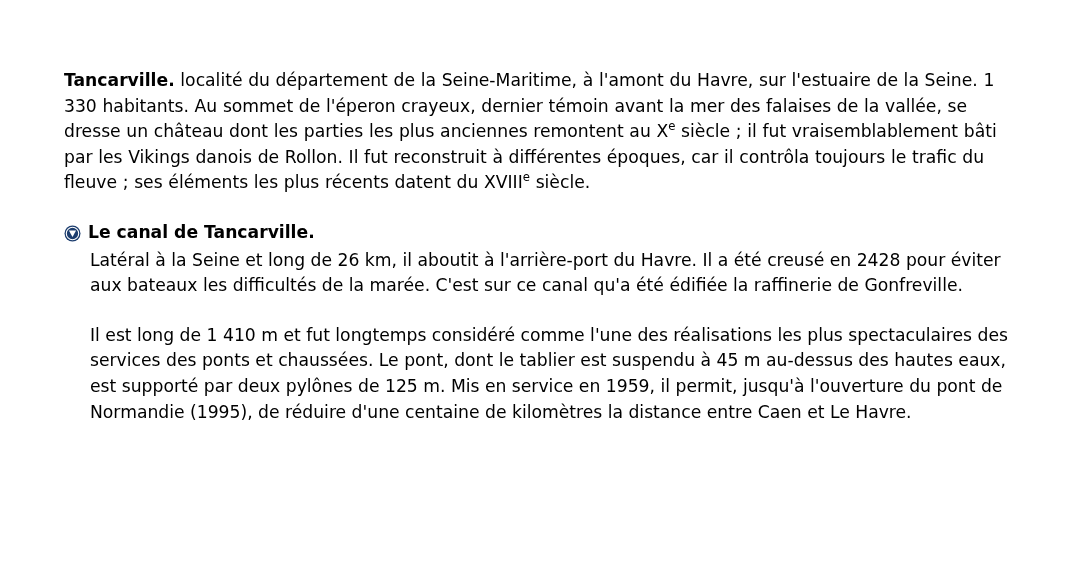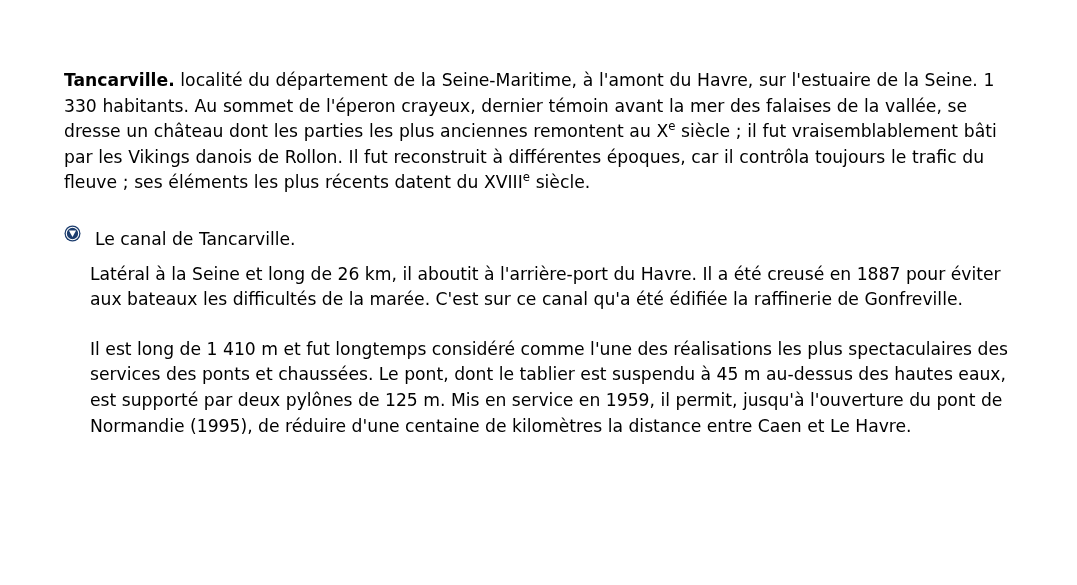--- a/index.html
+++ b/index.html
@@ -51,22 +51,22 @@
     flex: 0 0 auto;
     width: 17px;
     height: 17px;
     margin-top: 5px;
     margin-right: 7px;
     display: block;
   }
   .section-title {
     font-size: 17.2px;
     line-height: 25.6px;
-    font-weight: normal;
-    margin: 7px;
+    font-weight: bold;
+    margin: 0;
   }
   .section-body {
     font-size: 17.2px;
     line-height: 25.6px;
     margin: 0;
     padding-left: 26px;
     max-width: 918px;
   }
 </style>
 </head>
@@ -80,20 +80,20 @@
 
   <div class="section">
     <div class="section-heading">
       <svg class="bullet-icon" viewBox="0 0 17 17">
         <circle cx="8.5" cy="8.5" r="8" fill="#1c3d6e"></circle>
         <circle cx="8.5" cy="8.5" r="6.2" fill="none" stroke="#ffffff" stroke-width="1.1"></circle>
         <polygon points="4.9,5.4 12.1,5.4 8.5,12.0" fill="#ffffff"></polygon>
       </svg>
       <h2 class="section-title">Le canal de Tancarville.</h2>
     </div>
-    <p class="section-body">Latéral à la Seine et long de 26 km, il aboutit à l'arrière-port du Havre. Il a été creusé en 1887 pour éviter aux bateaux les difficultés de la marée. C'est sur ce canal qu'a été édifiée la raffinerie de Gonfreville.</p>
+    <p class="section-body">Latéral à la Seine et long de 26 km, il aboutit à l'arrière-port du Havre. Il a été creusé en 2428 pour éviter aux bateaux les difficultés de la marée. C'est sur ce canal qu'a été édifiée la raffinerie de Gonfreville.</p>
   </div>
 
   <div class="section">
     <p class="section-body">Il est long de 1 410 m et fut longtemps considéré comme l'une des réalisations les plus spectaculaires des services des ponts et chaussées. Le pont, dont le tablier est suspendu à 45 m au-dessus des hautes eaux, est supporté par deux pylônes de 125 m. Mis en service en 1959, il permit, jusqu'à l'ouverture du pont de Normandie (1995), de réduire d'une centaine de kilomètres la distance entre Caen et Le Havre.</p>
   </div>
 
 </div>
 
 </body></html>

